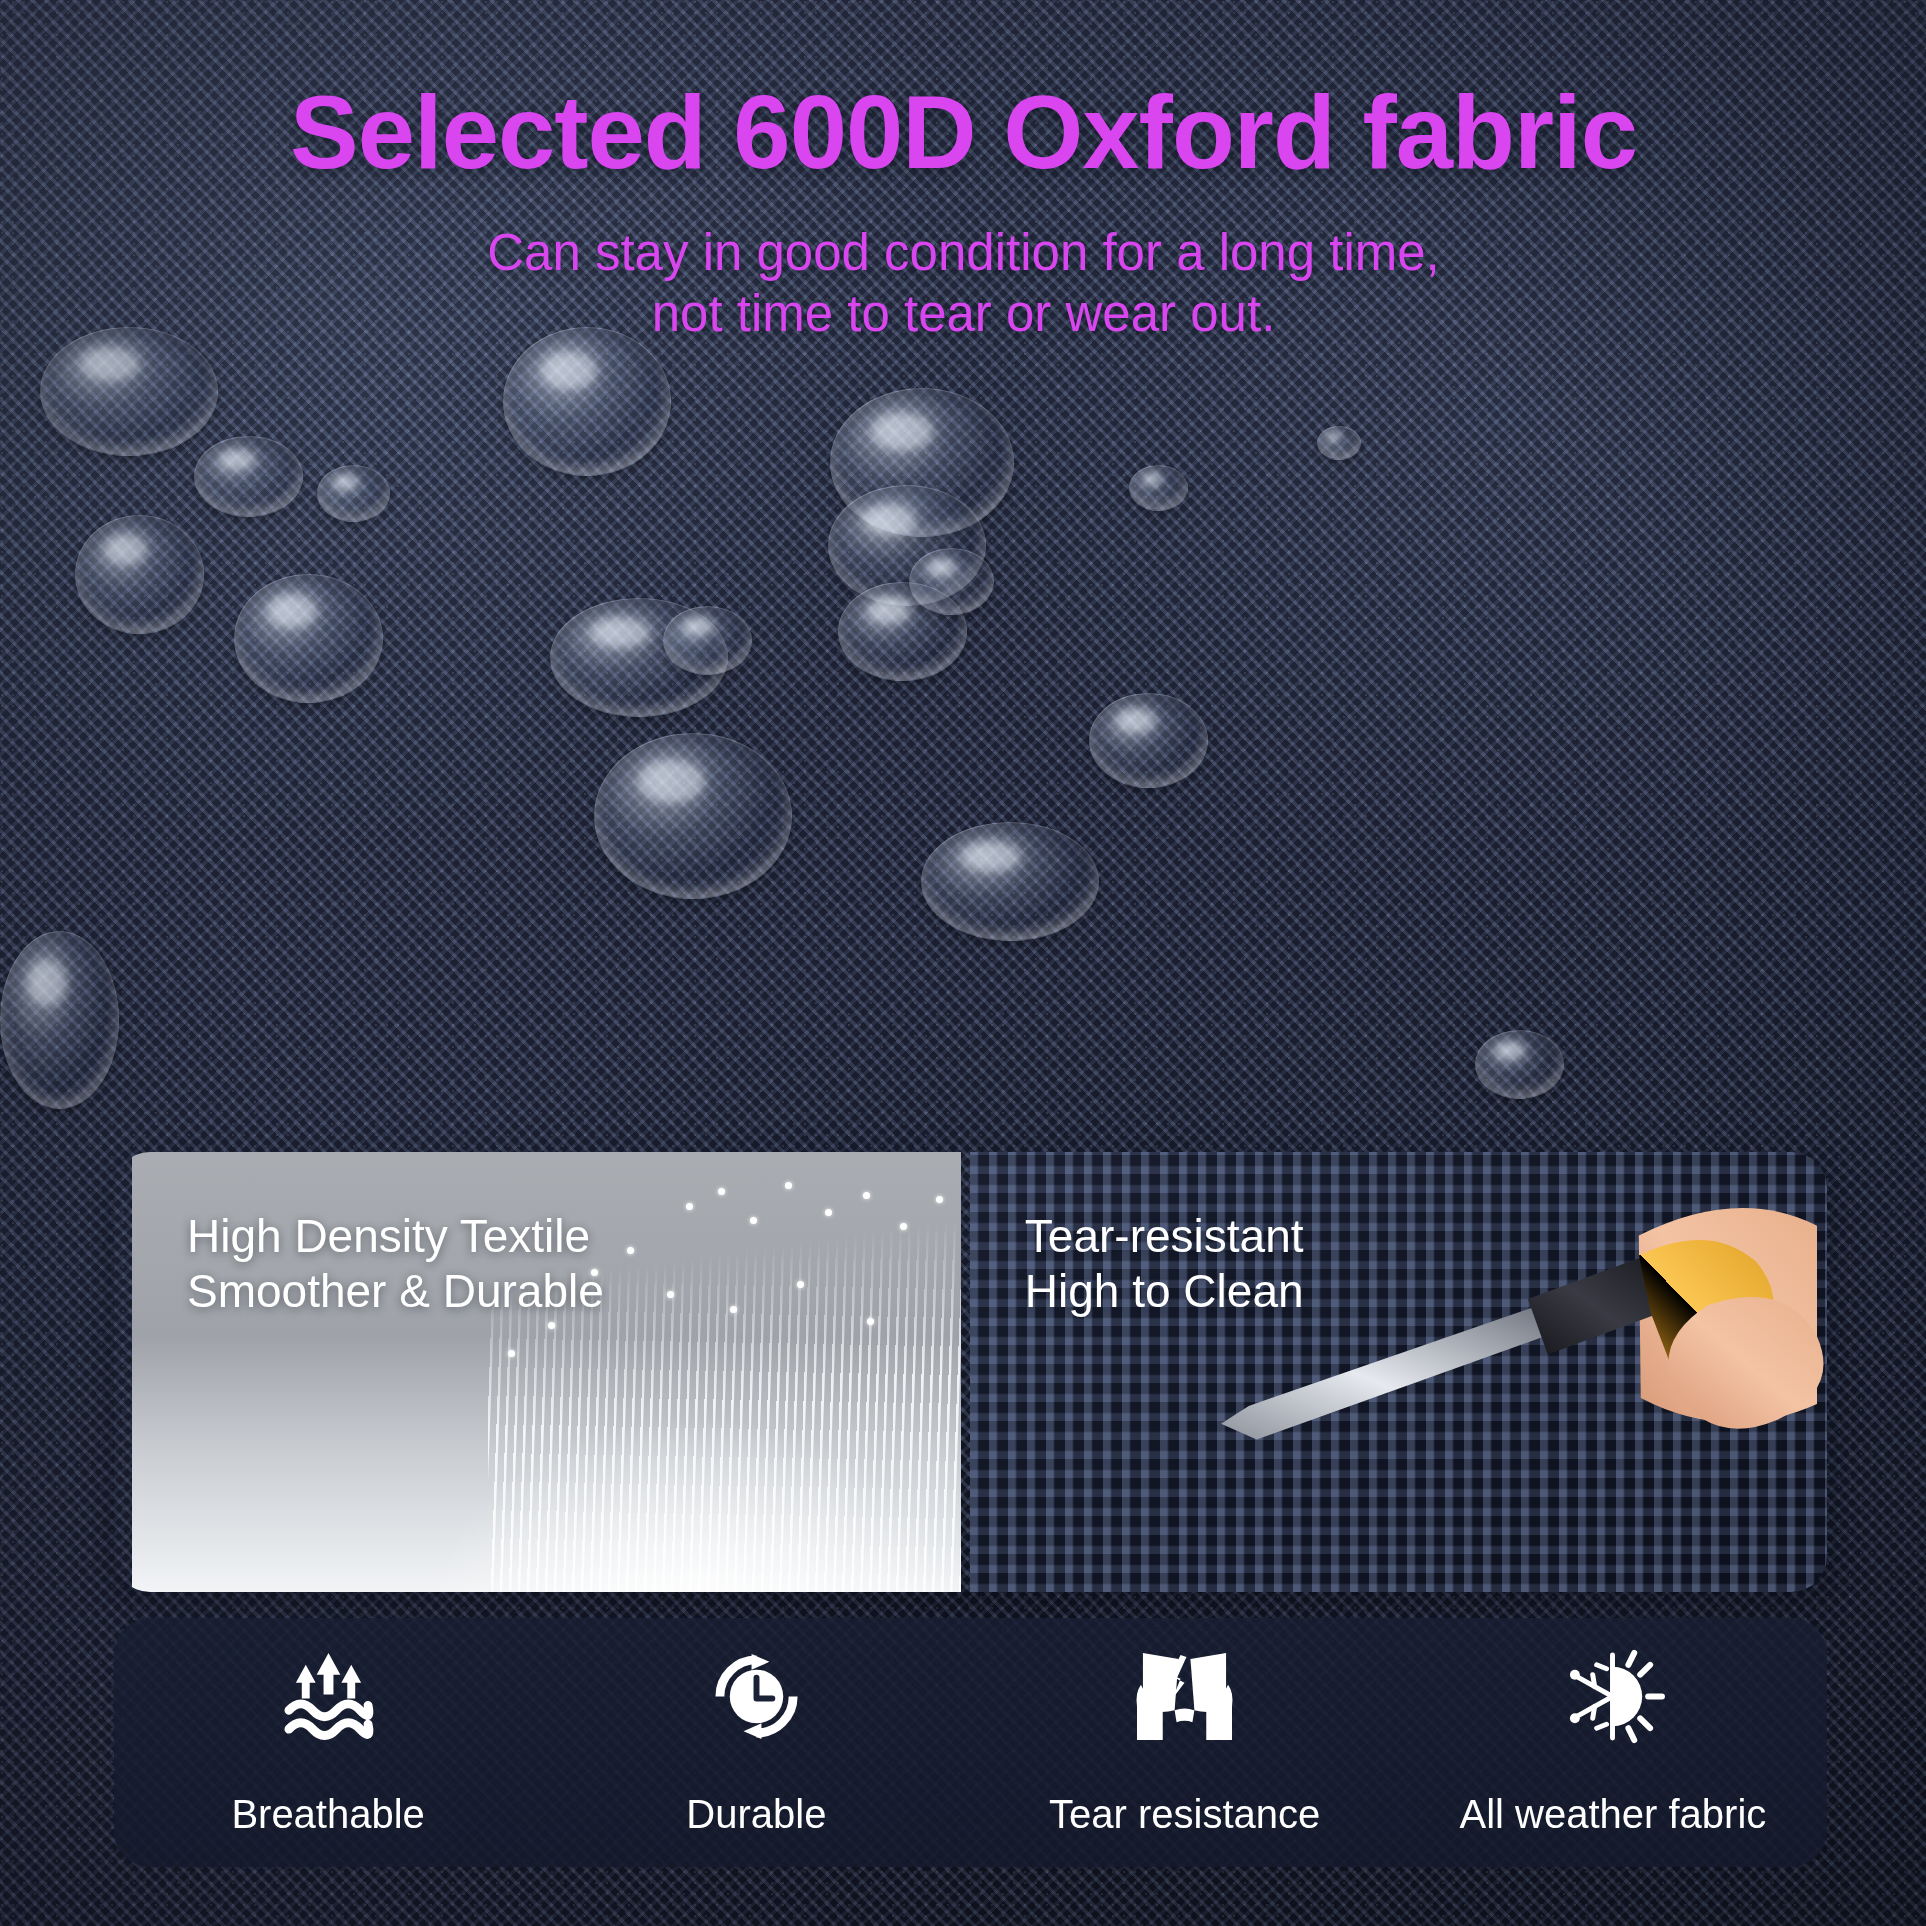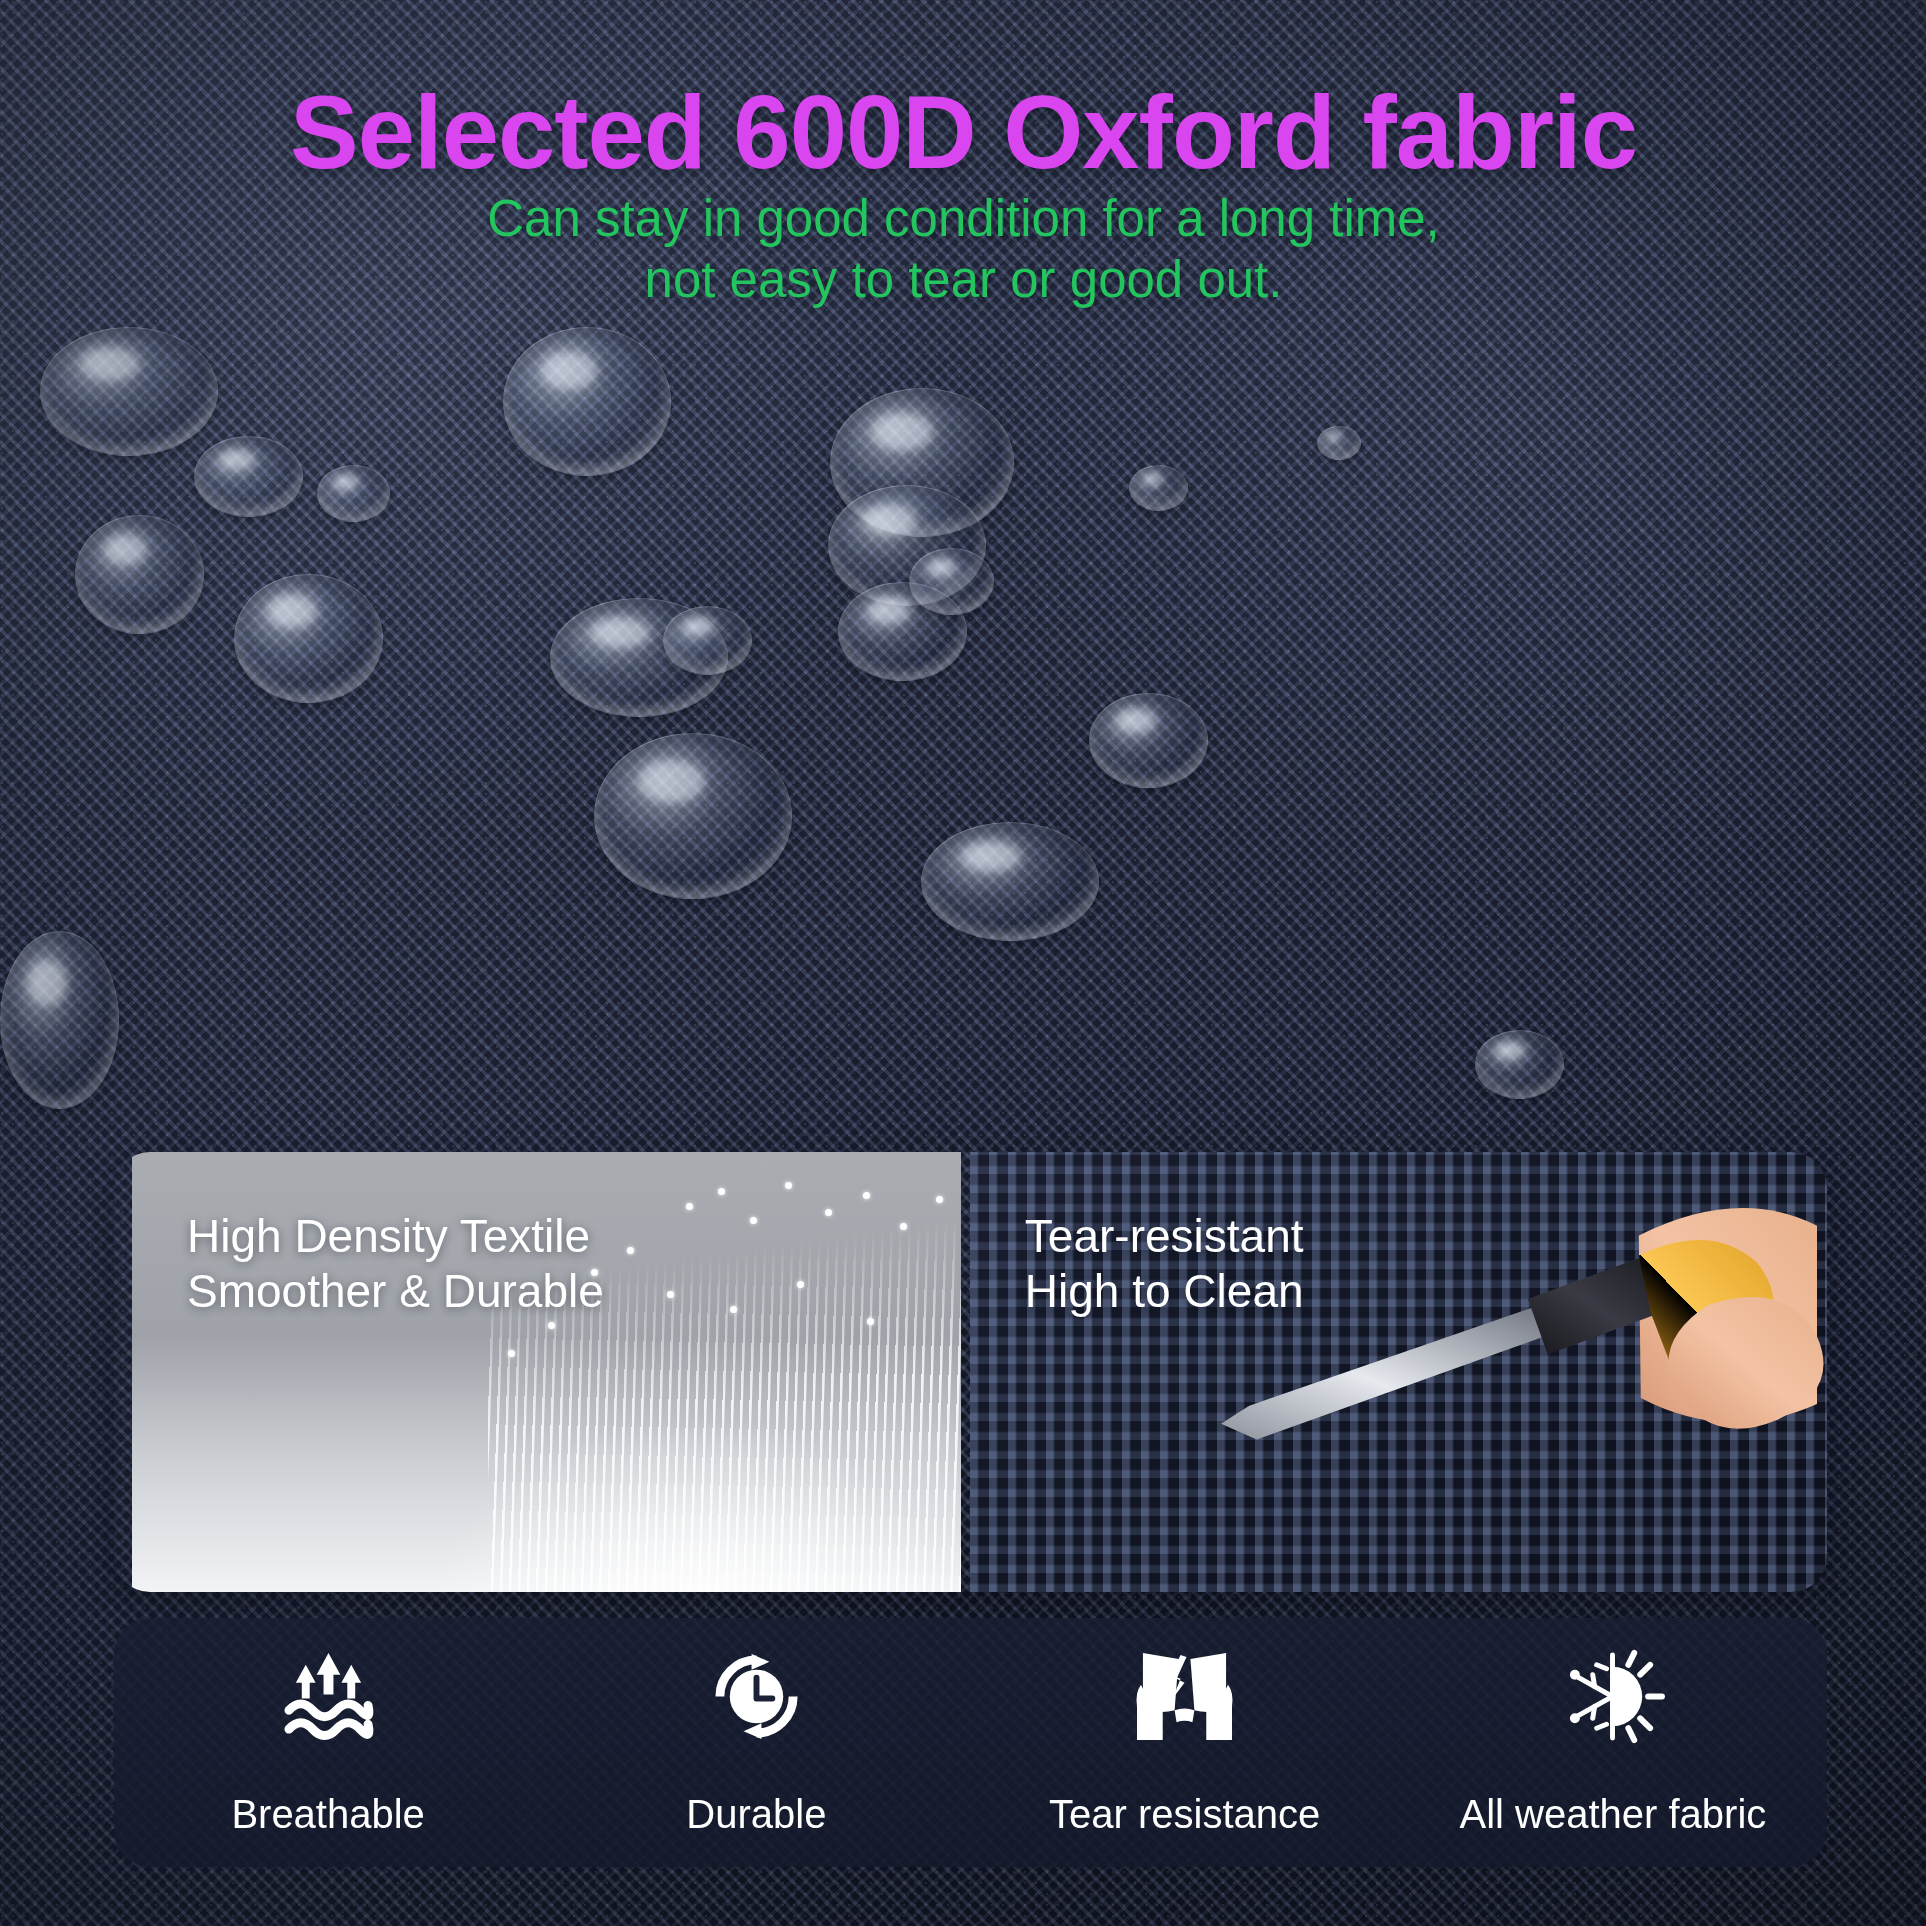--- a/index.html
+++ b/index.html
@@ -59,21 +59,21 @@
 
   
   #headline-block {
     position:absolute; left:0; top:77px; width:1927px; text-align:center; z-index:6;
   }
   #page-title {
     font-size:103px; font-weight:bold; color:#d946ef; letter-spacing:-1px;
     line-height:1.08; text-shadow:0 3px 14px rgba(10,14,26,0.55);
   }
   #subtitle {
-    font-size:51px; color:#22c55e; line-height:1.20;
+    margin-top:34px; font-size:51px; color:#d946ef; line-height:1.20;
     text-shadow:0 2px 10px rgba(10,14,26,0.55);
   }
   #subtitle .sub-line { display:block; }
 
   
   #split-panel {
     position:absolute; left:114px; top:1152px; width:1713px; height:440px;
     border-radius:36px; overflow:hidden; display:flex; z-index:6;
     box-shadow:0 10px 34px rgba(6,9,18,0.42);
     padding-left:18px;
@@ -158,21 +158,21 @@
   <div class="drop" style="left:0px;   top:931px; width:119px; height:178px;"></div>
   <div class="drop" style="left:1475px;top:1030px;width:89px;  height:69px;"></div>
 
   <div id="bg-vig"></div>
 </div>
 
 <div id="headline-block">
   <div id="page-title">Selected 600D Oxford fabric</div>
   <div id="subtitle">
     <span class="sub-line">Can stay in good condition for a long time,</span>
-    <span class="sub-line">not easy to tear or good out.</span>
+    <span class="sub-line">not time to tear or wear out.</span>
   </div>
 </div>
 
 <div id="split-panel">
 
   <div class="half" id="half-left">
     <div id="fiber-art"></div>
     <div id="fiber-glow"></div>
     <div class="fiber-tip" style="left:554px; top:51px;"></div>
     <div class="fiber-tip" style="left:586px; top:36px;"></div>

